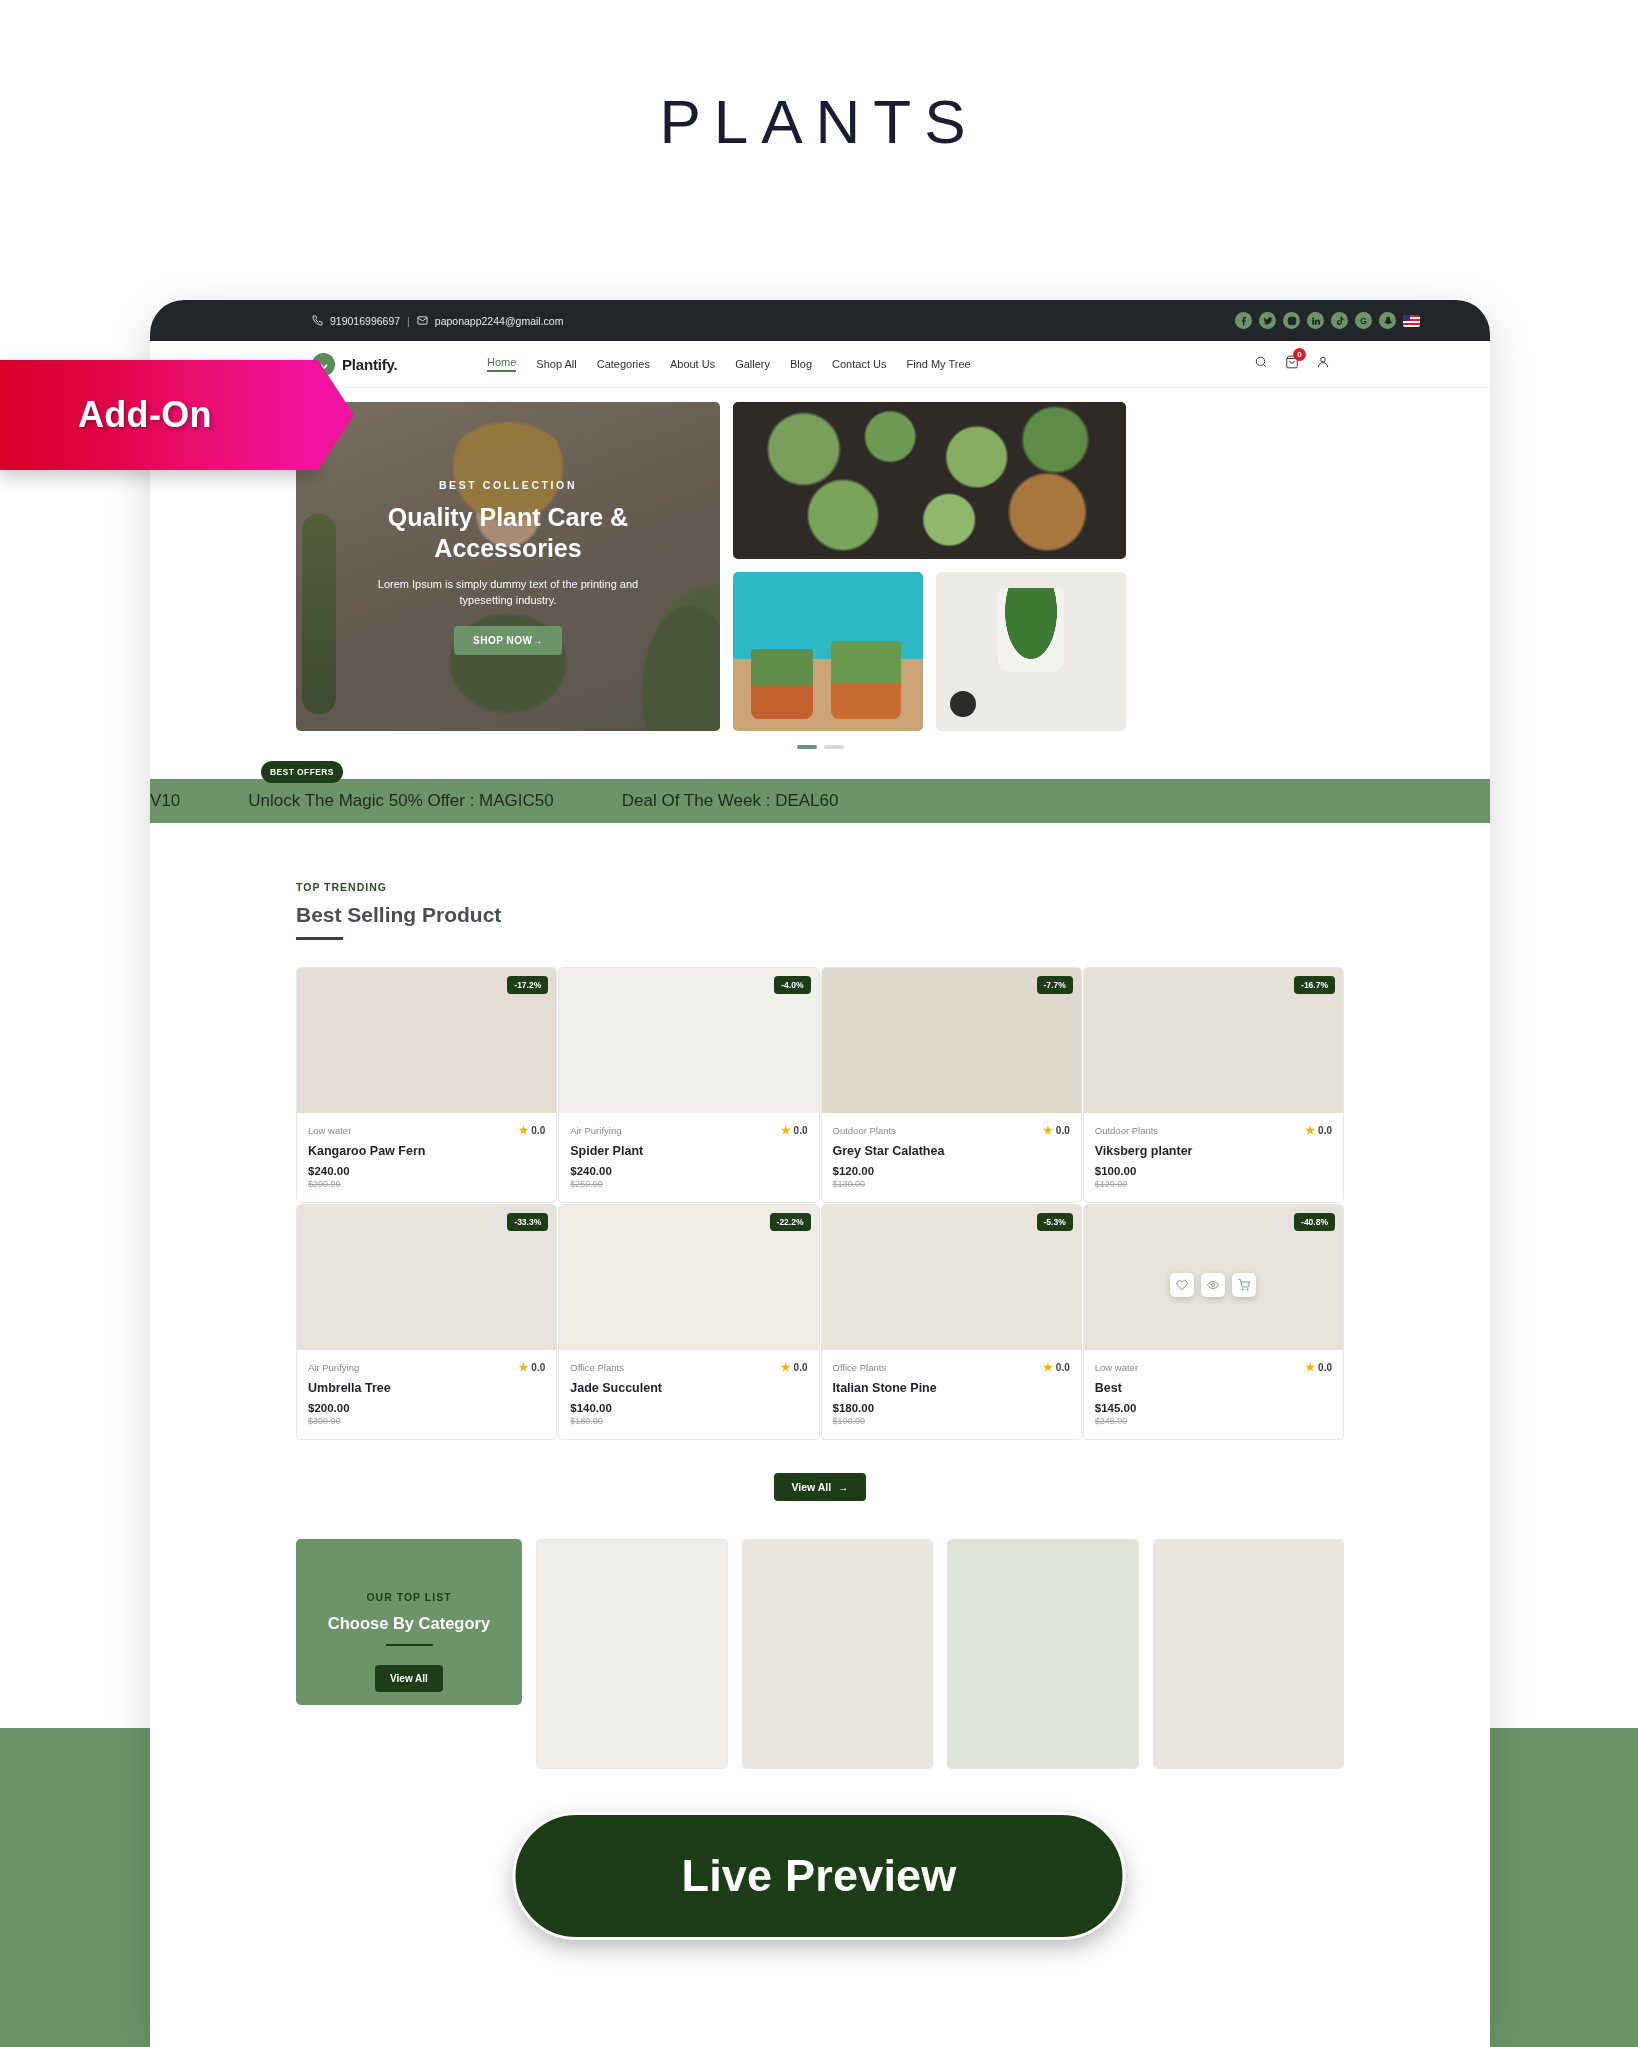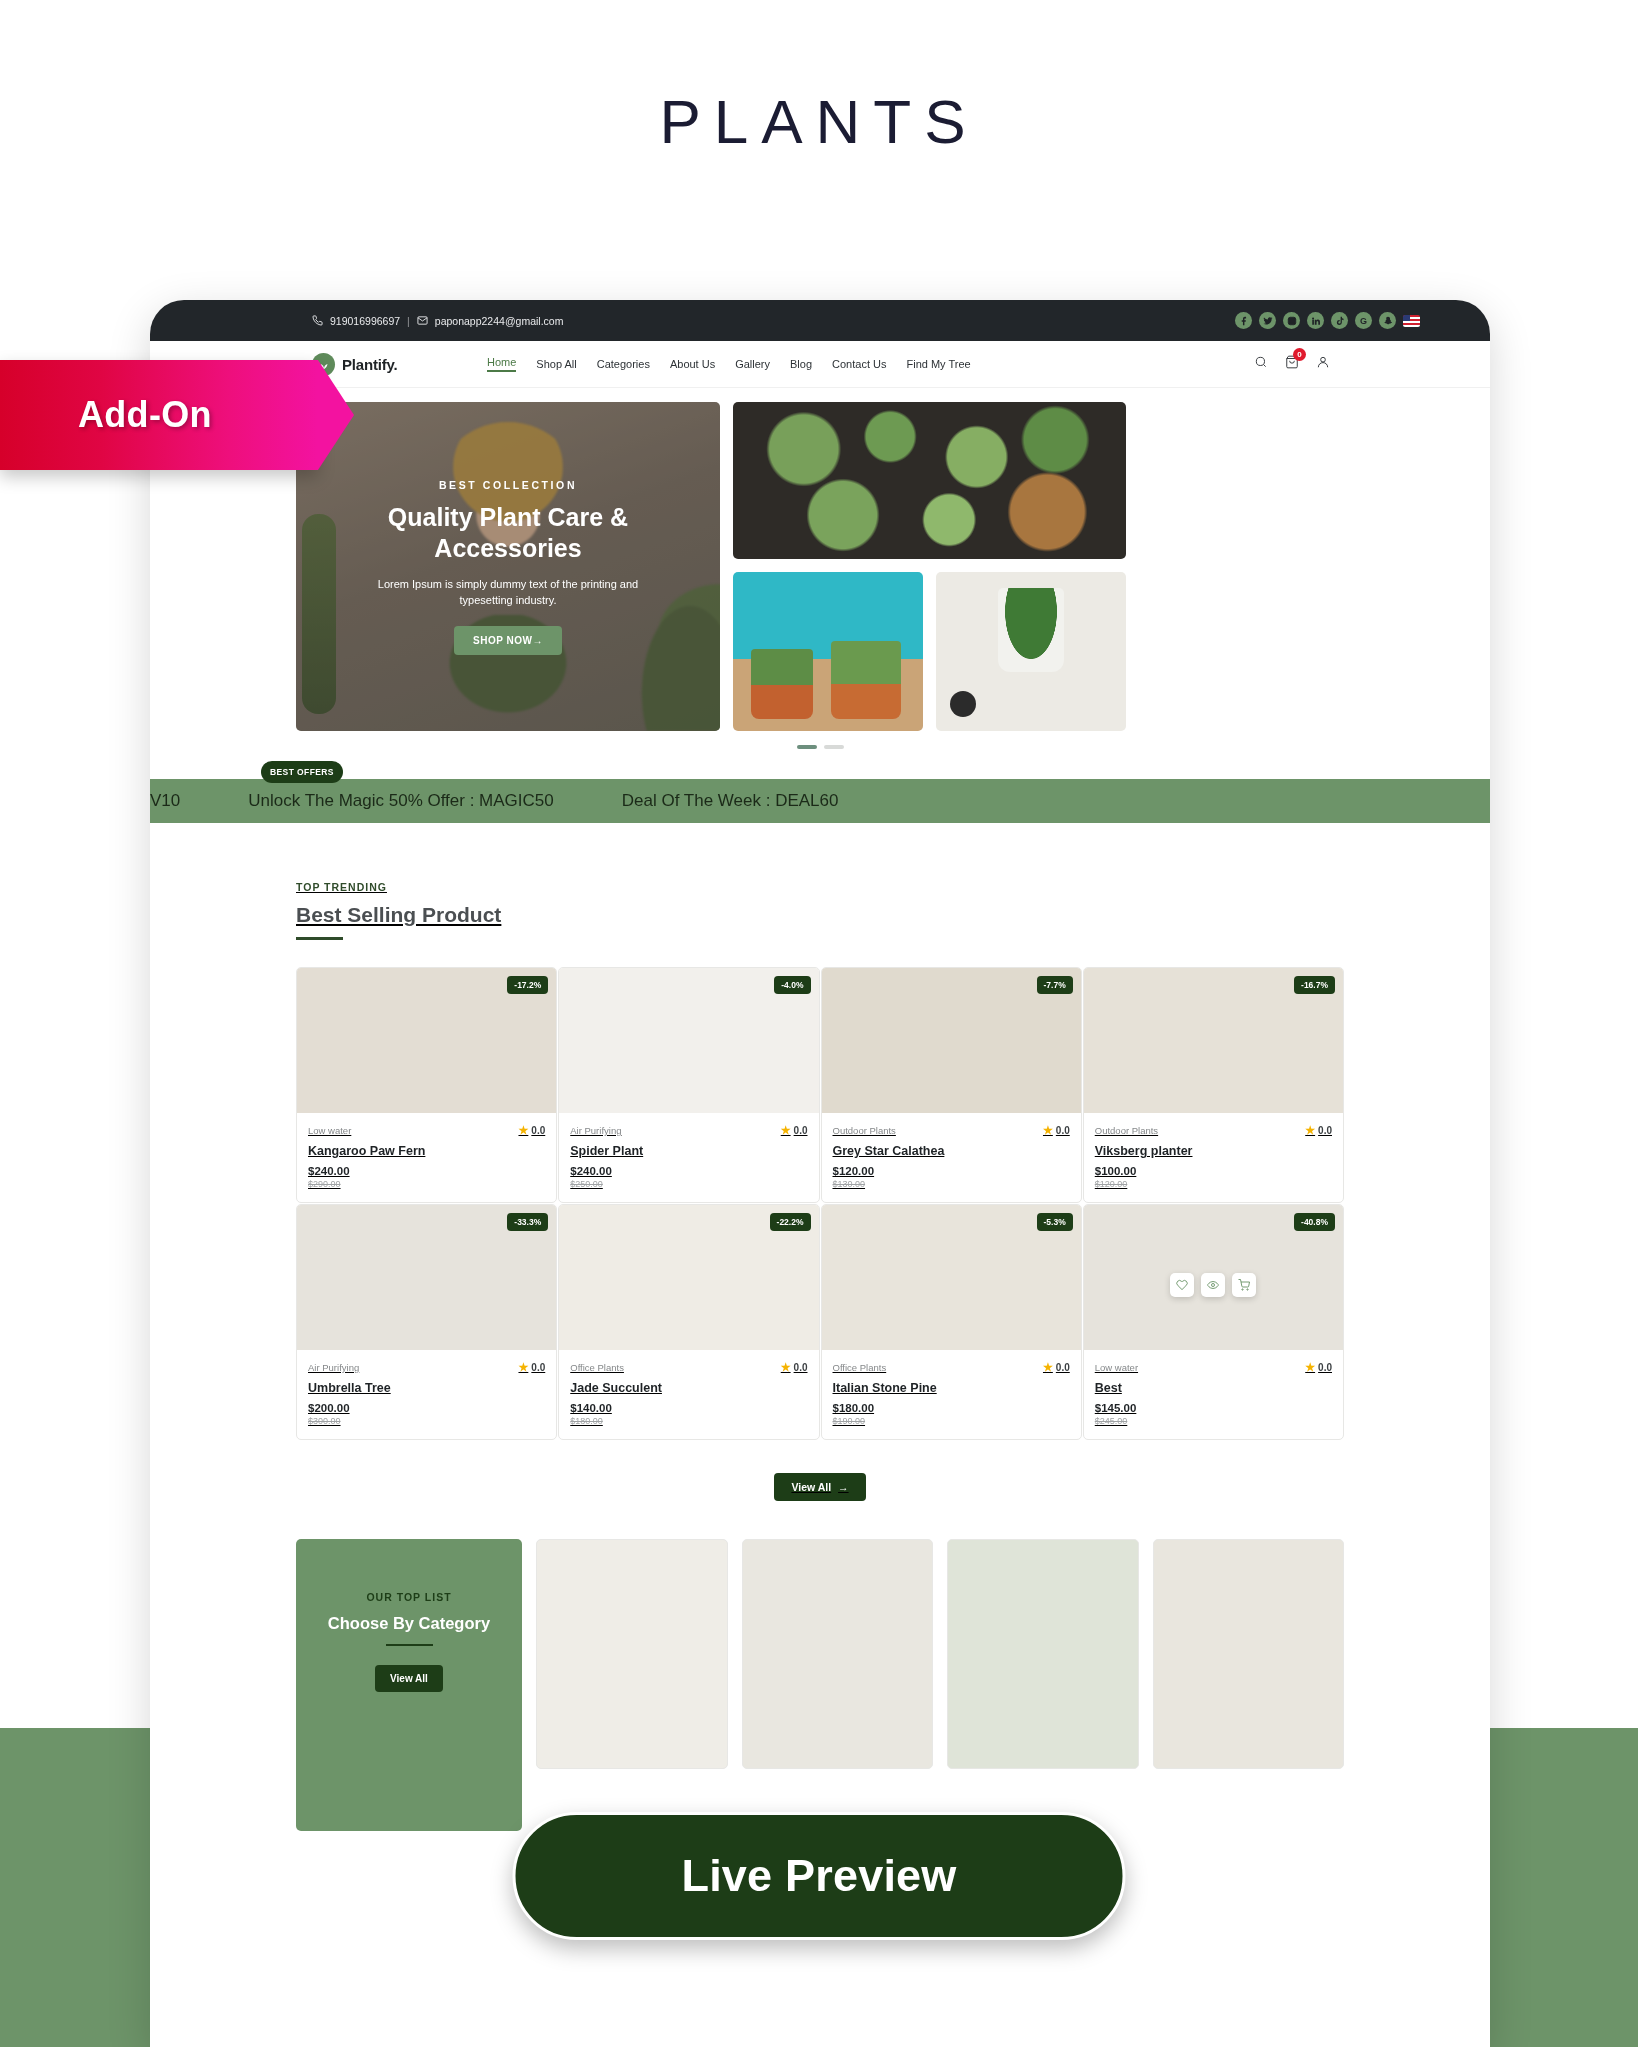--- a/index.html
+++ b/index.html
@@ -185,21 +185,21 @@
     letter-spacing:.4px; padding:6px 9px; border-radius:11px; z-index:2;
   }
   .offers-strip {
     height:44px; background:#6d9469; display:flex; align-items:center;
     color:#1b2a18; font-size:17px; overflow:hidden; white-space:nowrap;
   }
   .offers-strip .ticker { display:flex; gap:68px; padding-left:-20px; }
   .offers-strip .t-item { flex:none; }
 
   
-  .section { padding: 58px 146px 0 146px; text-decoration: underline; }
+  .section { padding: 58px 146px 0 146px; }
   .sec-eyebrow { font-size:10.5px; font-weight:700; letter-spacing:1px; color:#2f4b2a; }
   .sec-title { font-size:21px; font-weight:700; color:#4b4f52; margin-top:10px; }
   .sec-rule { width:47px;height:3px;background:#2f4b2a; margin-top:10px; }
 
   .grid { display:grid; grid-template-columns: repeat(4, 1fr); gap:1px; margin-top:27px; }
   .card {
     border:1px solid #e7e7e5; border-radius:5px; background:#fff; overflow:hidden;
     position:relative;
   }
   .card-img { height:145px; position:relative; overflow:hidden; }
@@ -239,21 +239,21 @@
   .view-all {
     background:#1d3d17; color:#fff; border:none; border-radius:4px;
     font-size:10.5px; font-weight:700; padding:8px 17px;
     display:inline-flex; align-items:center; gap:7px; cursor:pointer;
   }
 
   
   .cat-section { margin-top:38px; padding: 0 146px; display:flex; gap:14px; }
   .cat-left {
     width:226px; background:#6d9469; border-radius:5px; padding:52px 22px 12px 22px;
-    text-align:center; color:#fff; height:292px;
+    text-align:center; color:#fff; height:166px;
   }
   .cat-eyebrow { font-size:10.5px; font-weight:700; letter-spacing:1px; color:#1d3d17; }
   .cat-title { font-size:16.5px; font-weight:700; margin-top:11px; }
   .cat-rule { width:47px;height:2px;background:#1d3d17;margin:11px auto 0; }
   .cat-btn {
     margin-top:19px; background:#1d3d17;color:#fff;border:none;border-radius:4px;
     font-size:10px;font-weight:700;padding:8px 15px;cursor:pointer;
   }
   .cat-thumbs { display:flex; gap:14px; flex:1; }
   .cat-thumb { flex:1; border-radius:5px; height:230px; border:1px solid #e7e7e5; overflow:hidden; position:relative; }

